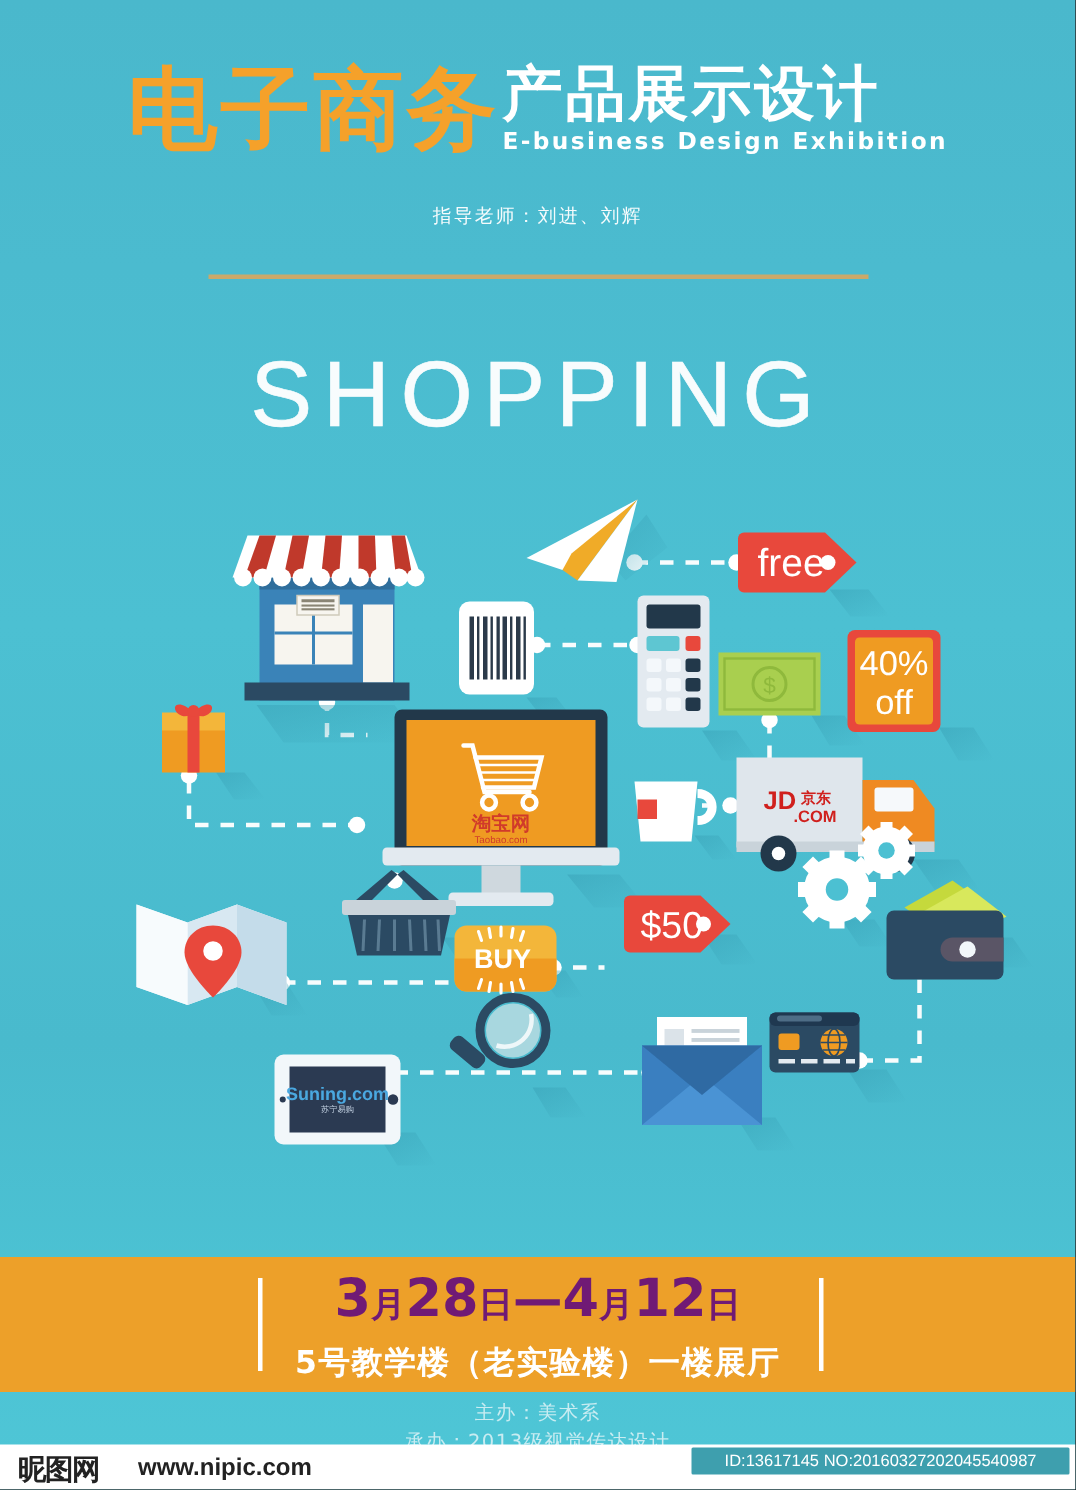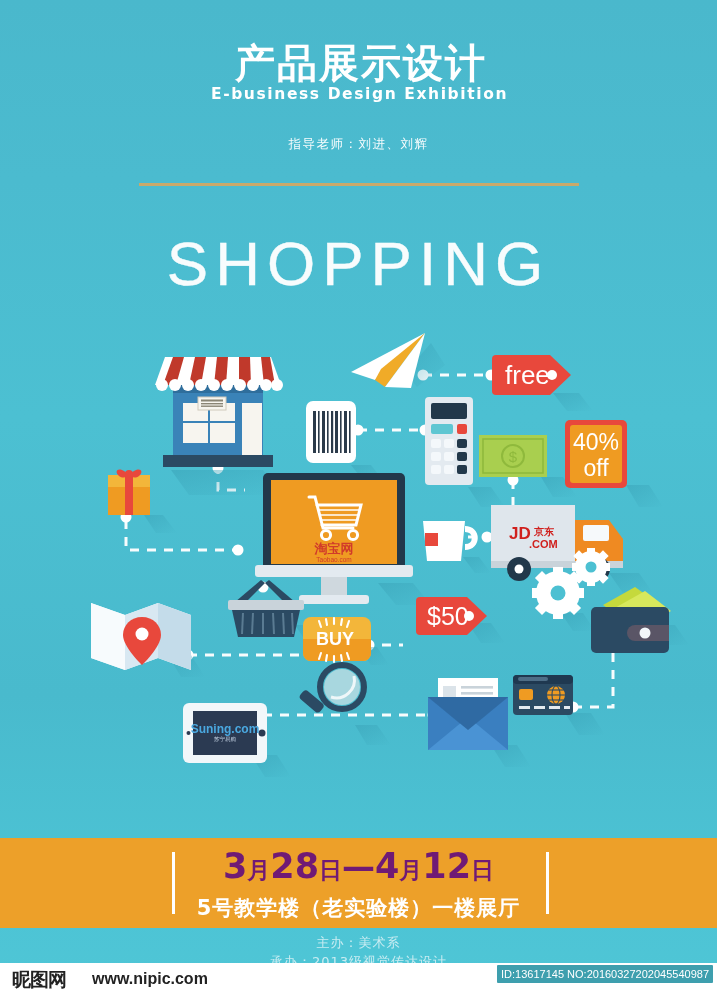--- a/index.html
+++ b/index.html
@@ -18,21 +18,21 @@
     position:absolute;left:0;top:42px;width:717px;
     text-align:center;white-space:nowrap;
     font-family:"DejaVu Sans","Liberation Sans",sans-serif;
   }
   .title-cn-orange{
     font-size:60px;font-weight:bold;color:#f5a12a;letter-spacing:2px;
     vertical-align:bottom;line-height:1;
   }
   .title-stack{display:inline-block;vertical-align:bottom;text-align:left;margin-left:2px;}
   .title-cn-white{
-    display:block;font-size:40px;font-weight:bold;color:#ffffff;letter-spacing:2px;line-height:1.05;margin-left:24px;
+    display:block;font-size:40px;font-weight:bold;color:#ffffff;letter-spacing:2px;line-height:1.05;
   }
   .title-en{
     display:block;font-size:15.5px;color:#ffffff;letter-spacing:1.6px;
     margin-top:1px;font-weight:bold;
   }
   .instructor{
     position:absolute;left:0;top:136px;width:717px;text-align:center;
     font-size:12.5px;color:#ffffff;letter-spacing:1.5px;opacity:.95;
     font-family:"DejaVu Sans","Liberation Sans",sans-serif;
   }
@@ -96,32 +96,32 @@
     font-family:"DejaVu Sans","Liberation Sans",sans-serif;
   }
   .wm-url{
     position:absolute;left:92px;top:7px;
     font-size:16px;font-weight:bold;color:#222;
     font-family:"Liberation Sans",sans-serif;
   }
   .wm-id{
     position:absolute;right:4px;top:2px;
     background:#3e9fae;color:#ffffff;
-    font-size:11px;padding:3px 4px;border-radius:1px;
+    font-size:11px;padding:3px 22px;border-radius:1px;
     font-family:"Liberation Sans",sans-serif;white-space:nowrap;
   }
 </style>
 </head>
 <body>
 
 <div id="poster">
 
   <div id="header">
     <div class="title-row">
-      <span class="title-stack"><span class="title-cn-white">产品展示设计</span><span class="title-en">E-business Design Exhibition</span></span>
+      <span class="title-cn-orange">电子商务</span><span class="title-stack"><span class="title-cn-white">产品展示设计</span><span class="title-en">E-business Design Exhibition</span></span>
     </div>
     <div class="instructor">指导老师：刘进、刘辉</div>
   </div>
   <div id="divider"></div>
 
   <div id="shopping">SHOPPING</div>
 
   <div id="illus">
   <svg width="717" height="470" viewBox="0 0 717 470" xmlns="http://www.w3.org/2000/svg">
     <defs>

